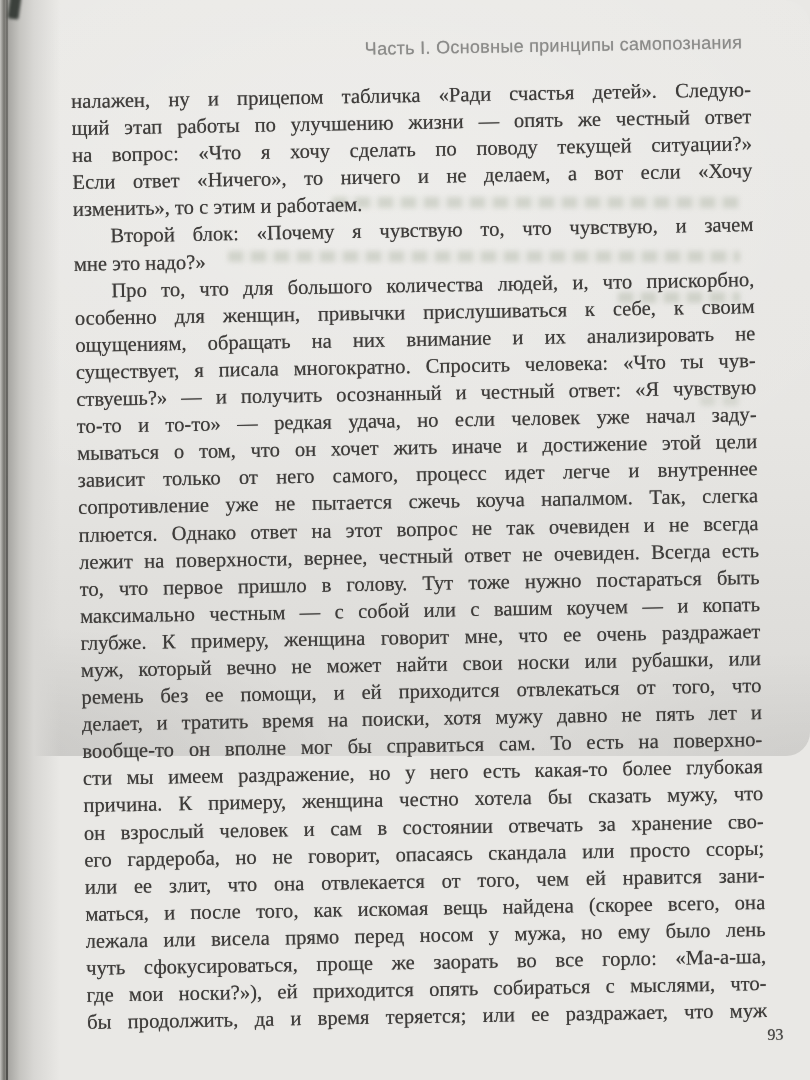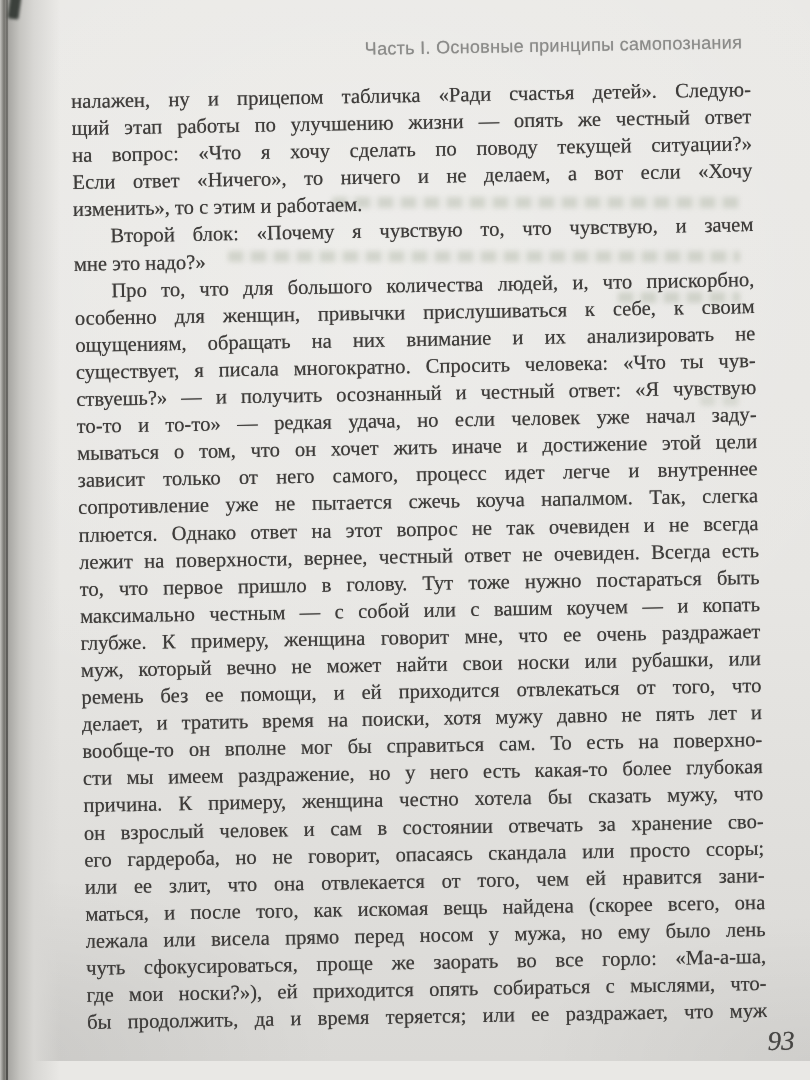--- a/index.html
+++ b/index.html
@@ -8,26 +8,27 @@
     width: 810px;
     height: 1080px;
     overflow: hidden;
     background: #e9e8e5;
     font-family: "Liberation Serif", serif;
   }
 
   .photo {
     position: relative;
     width: 810px;
-    height: 1061px;
+    height: 756px;
     background-image:
       radial-gradient(120% 80% at 45% 25%, rgba(255,255,255,0.22), rgba(255,255,255,0) 60%),
       radial-gradient(60% 25% at 0% 100%, rgba(0,0,0,0.08), rgba(0,0,0,0) 70%),
       radial-gradient(50% 20% at 100% 100%, rgba(0,0,0,0.05), rgba(0,0,0,0) 70%),
       linear-gradient(180deg, #eae9e6 0%, #e7e6e3 55%, #dad9d6 100%);
+    border-radius: 24px;
   }
 
   
   .page-edge {
     position: absolute;
     left: 0; top: 0;
     width: 60px; height: 1080px;
     background: linear-gradient(90deg,
       #c7c6c2 0px,
       #75746f 4px,
@@ -105,24 +106,23 @@
     text-align: justify;
     text-align-last: justify;
   }
   .line.last { text-align-last: left; }
   .line.indent { text-indent: 37px; }
 
   .page-number {
     position: absolute;
     left: 680px;
     top: 998px;
-    font-size: 27px;
+    font-size: 16px;
     color: #474644;
     text-shadow: 0 0 0.7px rgba(71,70,68,0.75);
-    font-style: italic;
   }
 </style>
 </head>
 <body>
 
 <div class="photo">
   <div class="page-edge"></div>
   <div class="page-edge-line"></div>
   <div class="corner-mark"></div>
 

